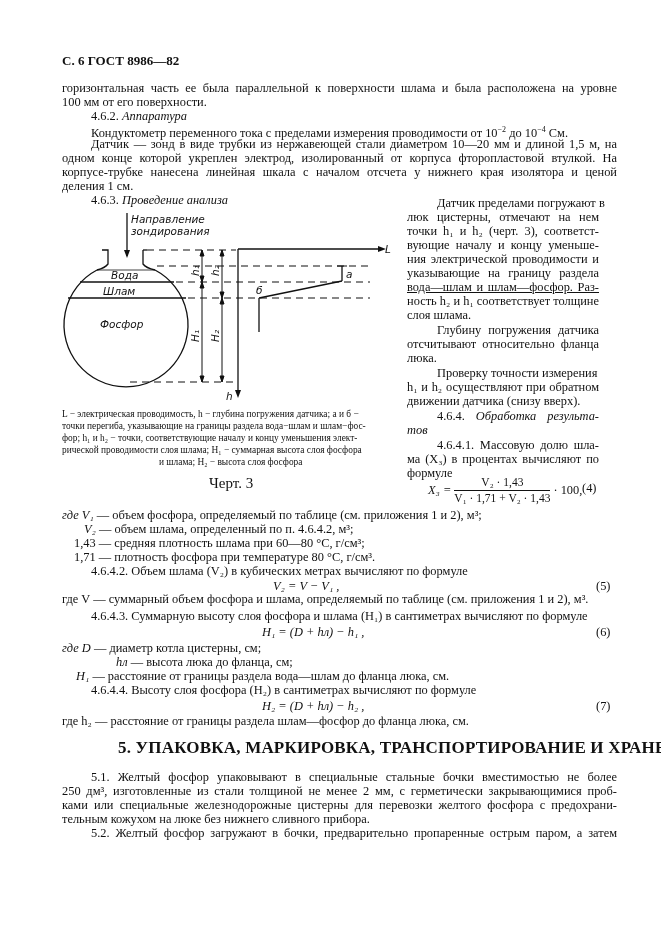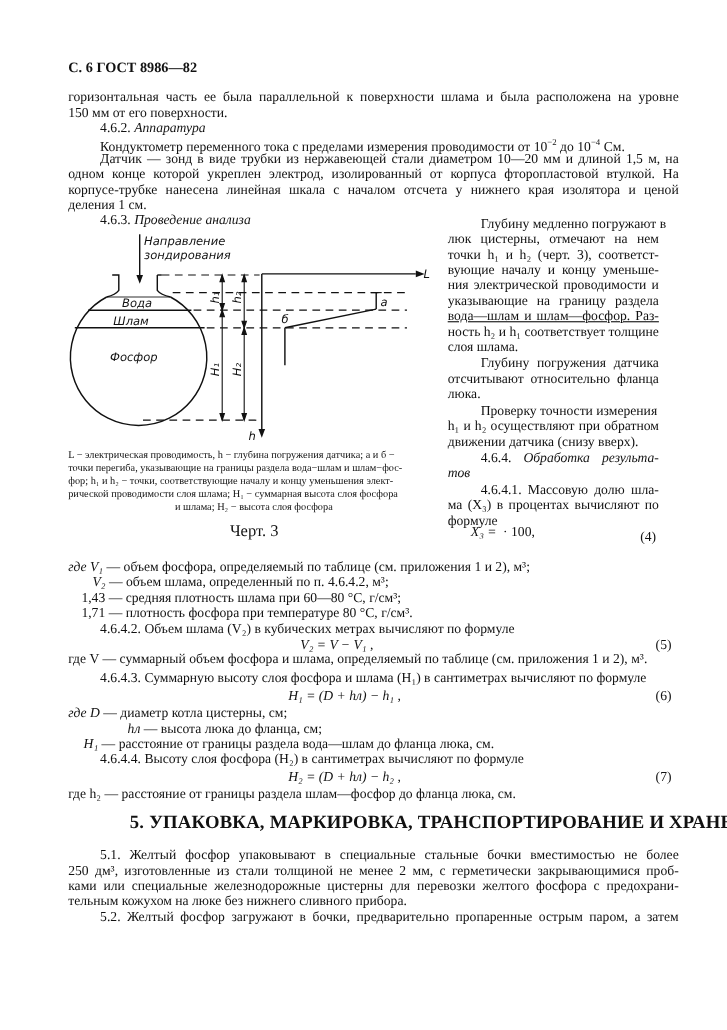--- a/index.html
+++ b/index.html
@@ -20,21 +20,21 @@
   .frac .num { display: block; border-bottom: 1px solid #111; padding: 0 2px 1px; line-height: 13px; }
   .frac .den { display: block; padding-top: 1px; line-height: 13px; }
   .diag-text { font-family: "DejaVu Sans", sans-serif; font-style: italic; font-size: 10.5px; fill: #111; }
 </style>
 </head>
 <body>
 
 <div class="line hdr" style="left:62px; top:54px;">С. 6 ГОСТ 8986—82</div>
 
 <div class="line just" style="left:62px; top:81px; width:555px;">горизонтальная часть ее была параллельной к поверхности шлама и была расположена на уровне</div>
-<div class="line" style="left:62px; top:95px;">150 мм от его поверхности.</div>
+<div class="line" style="left:62px; top:95px;">100 мм от его поверхности.</div>
 
 <div class="line" style="left:91px; top:109px;">
   <span>4.6.2.</span>
   <span class="it">Аппаратура</span>
 </div>
 <div class="line" style="left:91px; top:123px;">
   <span>Кондуктометр переменного тока с пределами измерения проводимости от 10</span><span class="sup">−2</span><span> до 10</span><span class="sup">−4</span><span> См.</span>
 </div>
 <div class="line just" style="left:91px; top:137px; width:526px;">Датчик — зонд в виде трубки из нержавеющей стали диаметром 10—20 мм и длиной 1,5 м, на</div>
 <div class="line just" style="left:62px; top:151px; width:555px;">одном конце которой укреплен электрод, изолированный от корпуса фторопластовой втулкой. На</div>
@@ -110,21 +110,21 @@
   <text class="diag-text" x="256" y="294">б</text>
 </svg>
 
 <div class="cap" style="left:62px; top:408px;">L − электрическая проводимость, h − глубина погружения датчика; а и б −</div>
 <div class="cap" style="left:62px; top:420px;">точки перегиба, указывающие на границы раздела вода−шлам и шлам−фос-</div>
 <div class="cap" style="left:62px; top:432px;">фор; h₁ и h₂ − точки, соответствующие началу и концу уменьшения элект-</div>
 <div class="cap" style="left:62px; top:444px;">рической проводимости слоя шлама; H₁ − суммарная высота слоя фосфора</div>
 <div class="cap" style="left:135px; top:456px;padding-left:24px;">и шлама; H₂ − высота слоя фосфора</div>
 <div class="line" style="left:209px; top:476px; font-size:15px;">Черт. 3</div>
 
-<div class="line" style="left:437px; top:196px;">Глубину медленно погружают в</div>
+<div class="line" style="left:437px; top:196px;">Датчик пределами погружают в</div>
 <div class="line just" style="left:407px; top:210px; width:192px;">люк цистерны, отмечают на нем</div>
 <div class="line just" style="left:407px; top:224px; width:192px;">точки h₁ и h₂ (черт. 3), соответст-</div>
 <div class="line just" style="left:407px; top:238px; width:192px;">вующие началу и концу уменьше-</div>
 <div class="line just" style="left:407px; top:252px; width:192px;">ния электрической проводимости и</div>
 <div class="line just" style="left:407px; top:266px; width:192px;">указывающие на границу раздела</div>
 <div class="line just" style="left:407px; top:280px; width:192px;text-decoration:underline;">вода—шлам и шлам—фосфор. Раз-</div>
 <div class="line just" style="left:407px; top:294px; width:192px;">ность h₂ и h₁ соответствует толщине</div>
 <div class="line" style="left:407px; top:308px;">слоя шлама.</div>
 
 <div class="line just" style="left:437px; top:323px; width:162px;">Глубину погружения датчика</div>
@@ -141,20 +141,24 @@
   <span class="it">результа-</span>
 </div>
 <div class="line it" style="left:407px; top:423px;">тов</div>
 
 <div class="line just" style="left:437px; top:438px; width:162px;">4.6.4.1. Массовую долю шла-</div>
 <div class="line just" style="left:407px; top:452px; width:192px;">ма (X₃) в процентах вычисляют по</div>
 <div class="line" style="left:407px; top:466px;">формуле</div>
 
 <div class="abs" style="left:428px; top:476px; white-space:nowrap; display:flex; align-items:center;">
   <span class="it" style="margin-right:3px;">X₃ =</span>
+  <span class="frac" style="font-size:11.5px;">
+    <span class="num">V₂ · 1,43</span>
+    <span class="den">V₁ · 1,71 + V₂ · 1,43</span>
+  </span>
   <span style="margin-left:3px;">· 100,</span>
 </div>
 <div class="line" style="left:582px; top:481px;">(4)</div>
 
 <div class="line" style="left:62px; top:508px;">
   <span class="it">где V₁</span>
   <span>— объем фосфора, определяемый по таблице (см. приложения 1 и 2), м³;</span>
 </div>
 <div class="line" style="left:84px; top:522px;">
   <span class="it">V₂</span>

